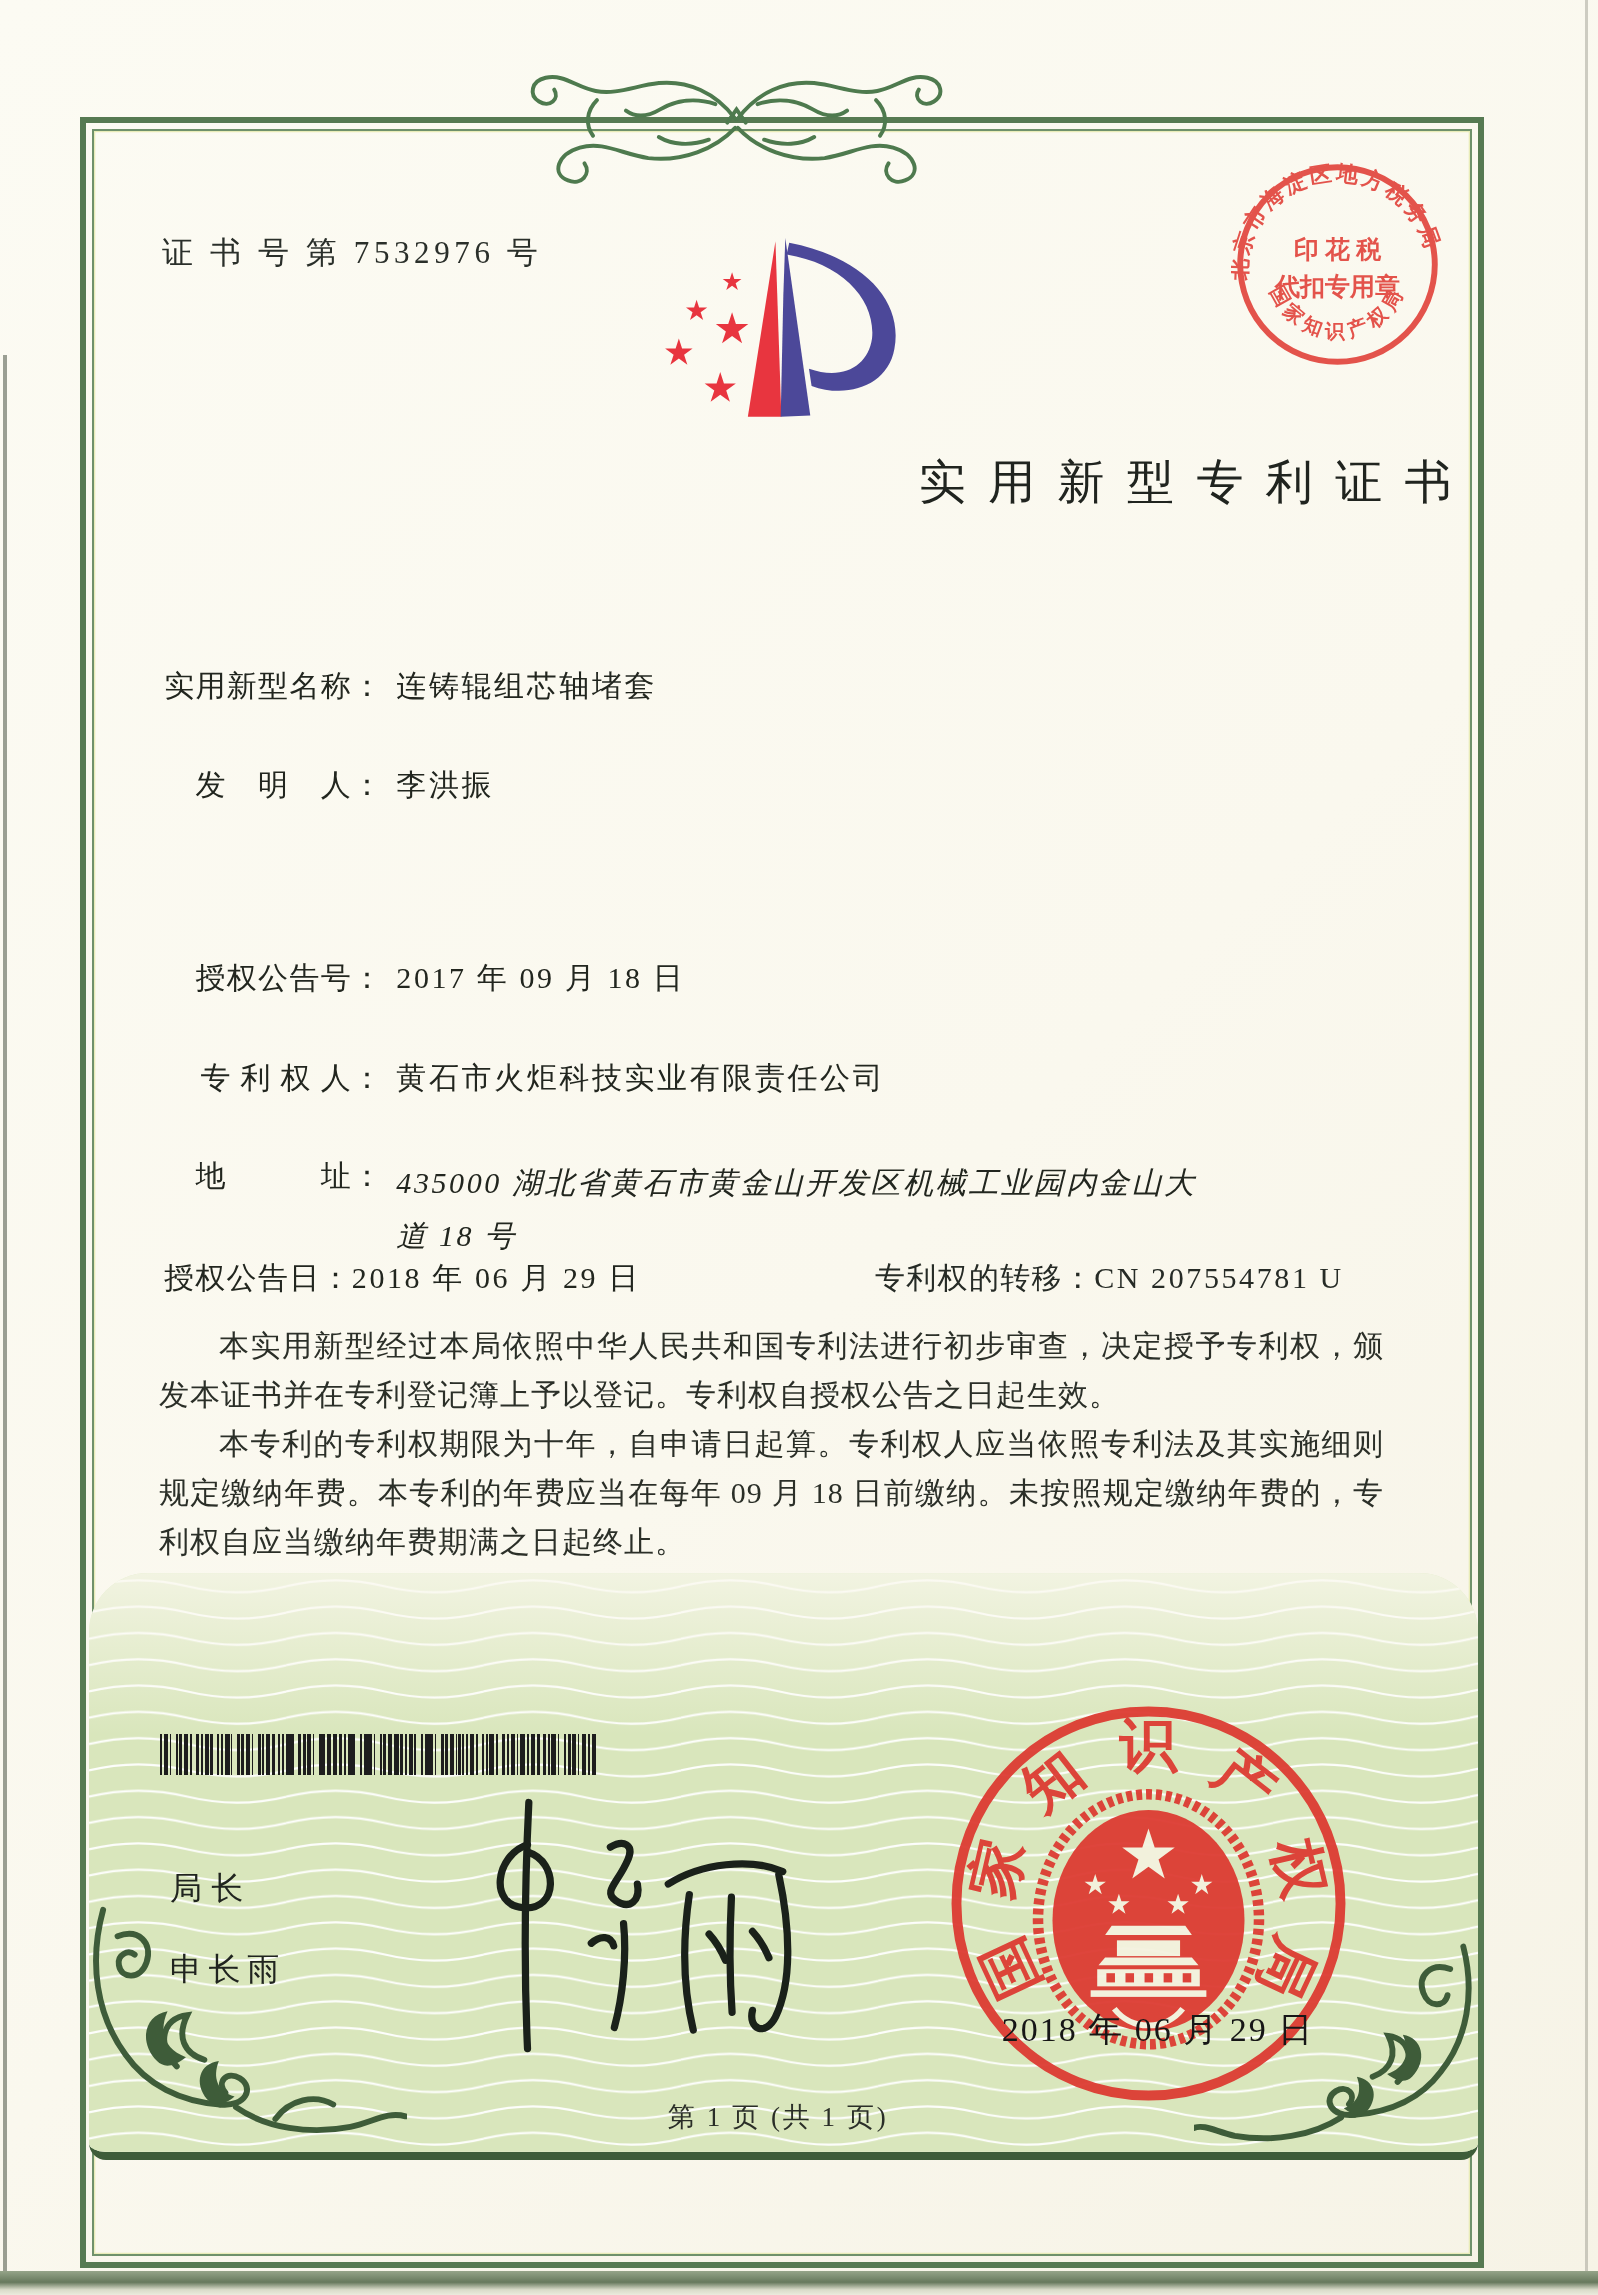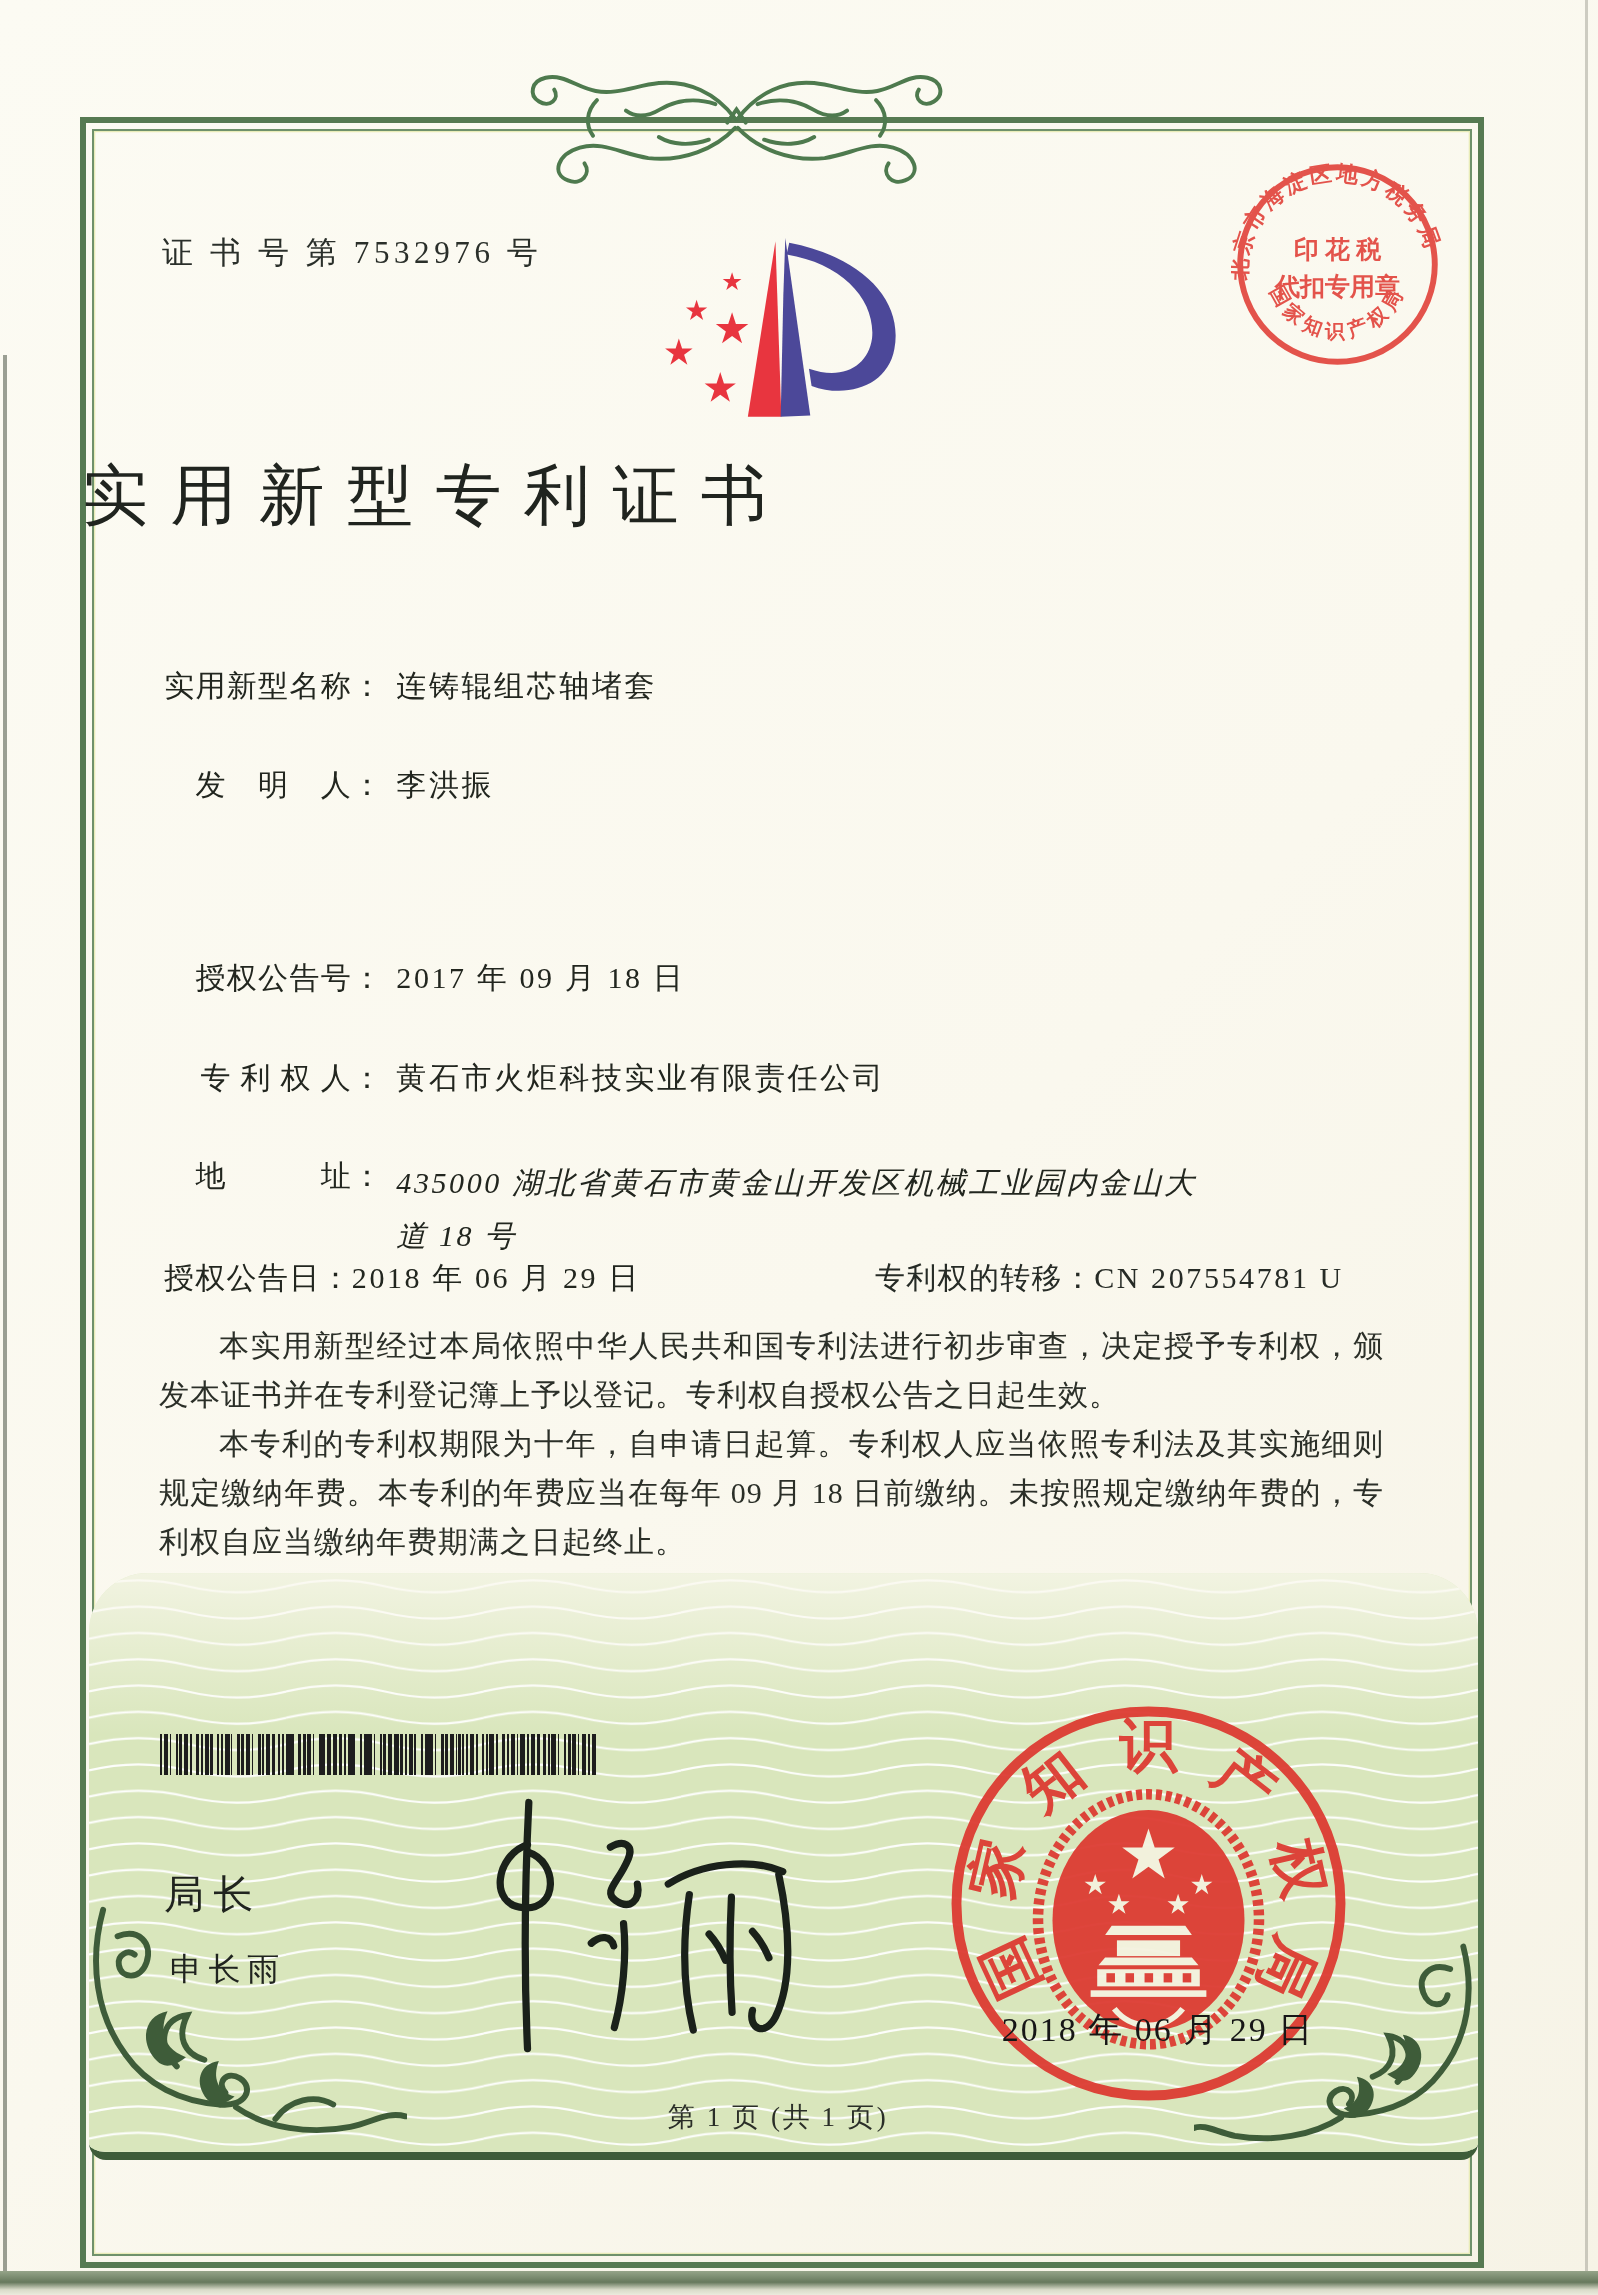--- a/index.html
+++ b/index.html
@@ -12,36 +12,36 @@
   .abs{position:absolute;}
   
   .frame-outer{left:80px;top:117px;width:1392px;height:2139px;border:6px solid #567a52;}
   .frame-inner{position:absolute;left:6px;top:6px;right:6px;bottom:6px;border:2px solid #6f916b;box-shadow:inset 0 0 0 1.3px #e9ecb8;}
   
   .edge-left{left:2.6px;top:355px;width:4.6px;height:1940px;background:rgba(58,68,52,.5);}
   .edge-right{left:1585px;top:0;width:3.3px;height:2295px;background:rgba(120,120,108,.35);}
   .edge-bottom{left:0;top:2271px;width:1598px;height:25px;background:linear-gradient(#95a489,#67795d 45%,#d9dbc9 75%,#efeee1);}
   
   .cert-no{left:162px;top:232px;font-size:31px;letter-spacing:4.6px;color:#2a2f2a;}
-  .title{left:82px;top:451px;width:1392px;text-align:left;font-size:66px;letter-spacing:22.4px;color:#20241f;font-weight:500;}
+  .title{left:82px;top:451px;width:1392px;text-align:right;font-size:47px;letter-spacing:22.4px;color:#20241f;font-weight:500;}
   .field-row{left:164px;font-size:30px;letter-spacing:1.3px;color:#22261f;}
   .field-label{display:inline-block;width:188px;text-align:right;}
   .field-value{margin-left:13px;letter-spacing:2.6px;}
   .addr .field-value{display:inline-block;vertical-align:top;white-space:pre-line;line-height:53px;max-width:1026px;font-style:italic;}
   .grant-b{left:875px;top:1258px;font-size:30px;letter-spacing:1.3px;}
   .paras{left:159px;top:1321px;width:1225px;font-size:30px;line-height:49px;letter-spacing:1px;color:#2b2f28;text-align:justify;}
   .paras p{margin:0;text-indent:2em;}
   
   .panel{left:89px;top:1573px;width:1389px;height:579px;border-radius:59px 59px 17px 17px;overflow:hidden;border-bottom:8.6px solid #3e5c39;}
   .barcode{left:160px;top:1734px;width:437px;height:41px;
     background-image:
       repeating-linear-gradient(90deg,#1d1d1d 0 2px,rgba(0,0,0,0) 2px 4px,#1d1d1d 4px 8px,rgba(0,0,0,0) 8px 10px,#1d1d1d 10px 11.2px,rgba(0,0,0,0) 11.2px 16px,#1d1d1d 16px 18.4px,rgba(0,0,0,0) 18.4px 20.4px),
       repeating-linear-gradient(90deg,rgba(0,0,0,0) 0 6px,#1d1d1d 6px 8px,rgba(0,0,0,0) 8px 19px,#1d1d1d 19px 22.4px,rgba(0,0,0,0) 22.4px 31px);
   }
-  .director-role{left:164px;top:1867px;font-size:40px;letter-spacing:9.2px;color:#20241f;font-family:"Liberation Sans","DejaVu Sans",sans-serif;}
+  .director-role{left:170px;top:1867px;font-size:32px;letter-spacing:9.2px;color:#20241f;font-family:"Liberation Sans","DejaVu Sans",sans-serif;}
   .director-name{left:170px;top:1948px;font-size:32px;letter-spacing:6.6px;color:#20241f;font-family:Liberation Mono, monospace;}
   .issue-date{left:921px;top:2007px;width:474px;text-align:center;font-size:34px;letter-spacing:2px;color:#161616;z-index:6;}
   .footer{left:82px;top:2099px;width:1392px;text-align:center;font-size:27px;letter-spacing:2.6px;color:#2a2e28;}
   .seal-tax{left:1231px;top:158px;width:213px;height:213px;z-index:4;opacity:.92;}
   .seal-main{left:942px;top:1697px;width:413px;height:413px;z-index:5;opacity:.94;}
   .signature{left:392px;top:1784px;width:421px;height:283px;z-index:3;}
   .logo{left:646px;top:216px;width:297px;height:232px;}
   .ornament-top{left:518px;top:54px;width:437px;height:145px;z-index:2;}
   .flourish{z-index:2;}
 </style>

